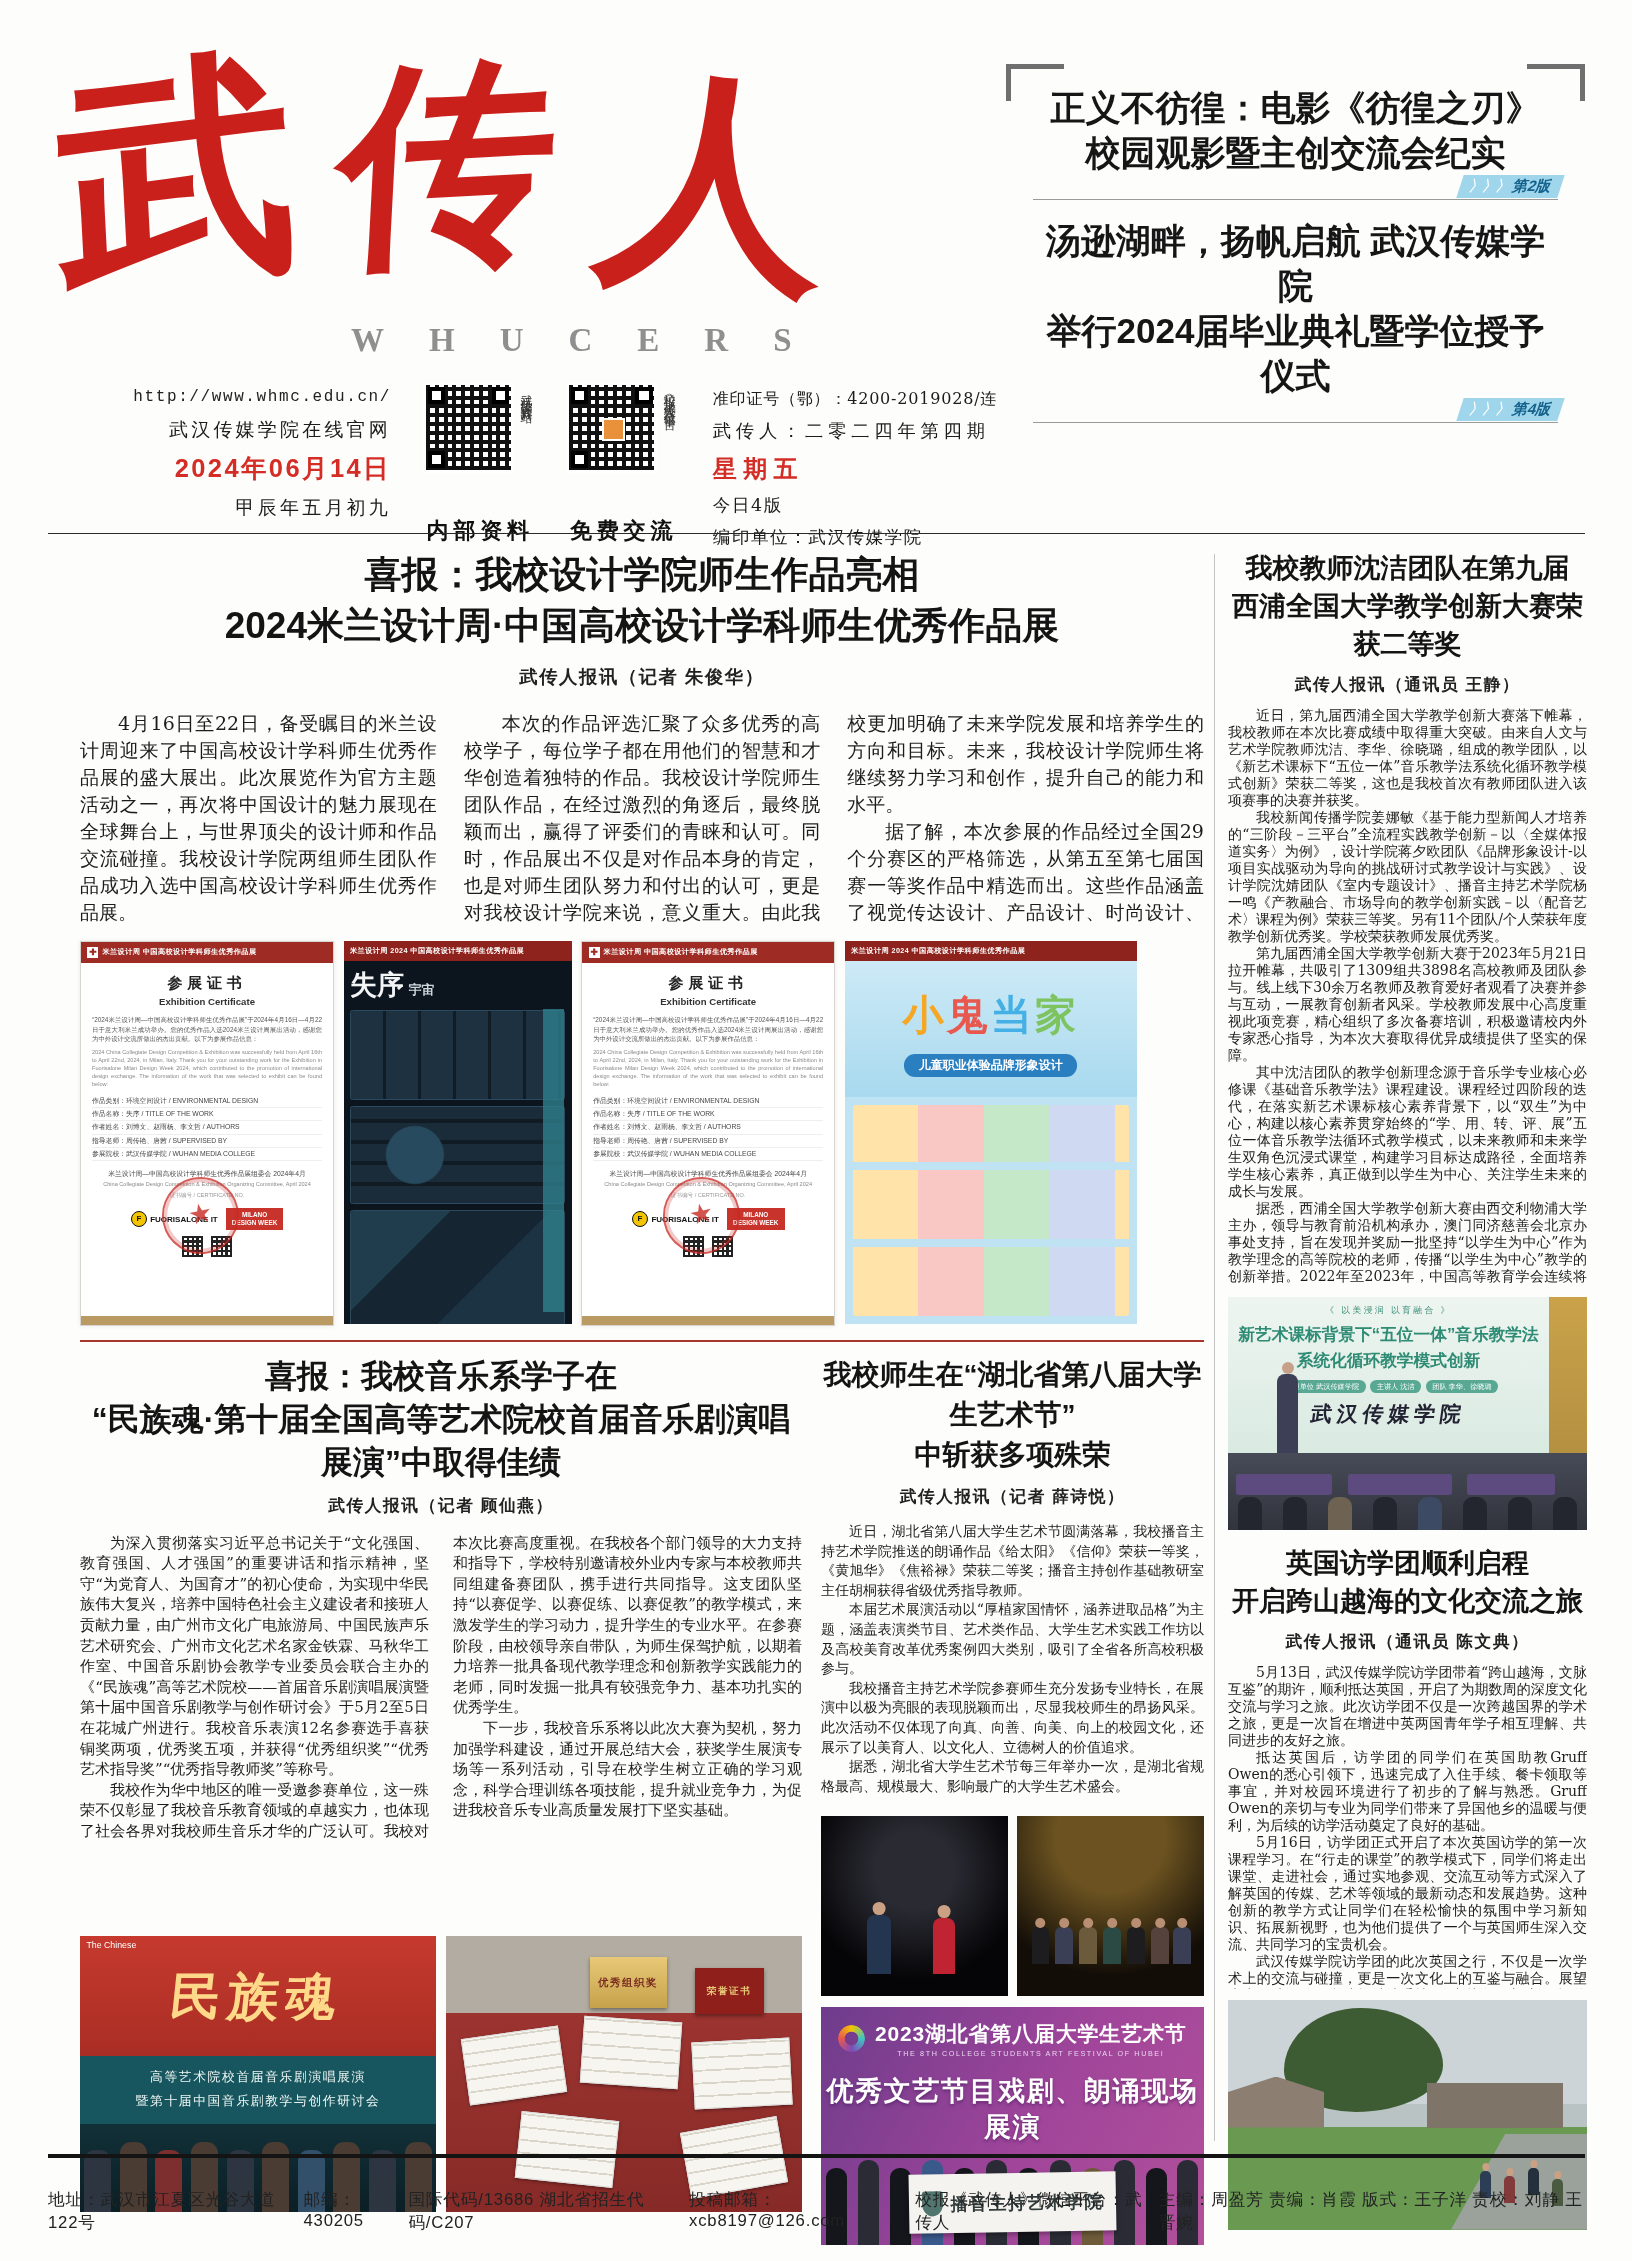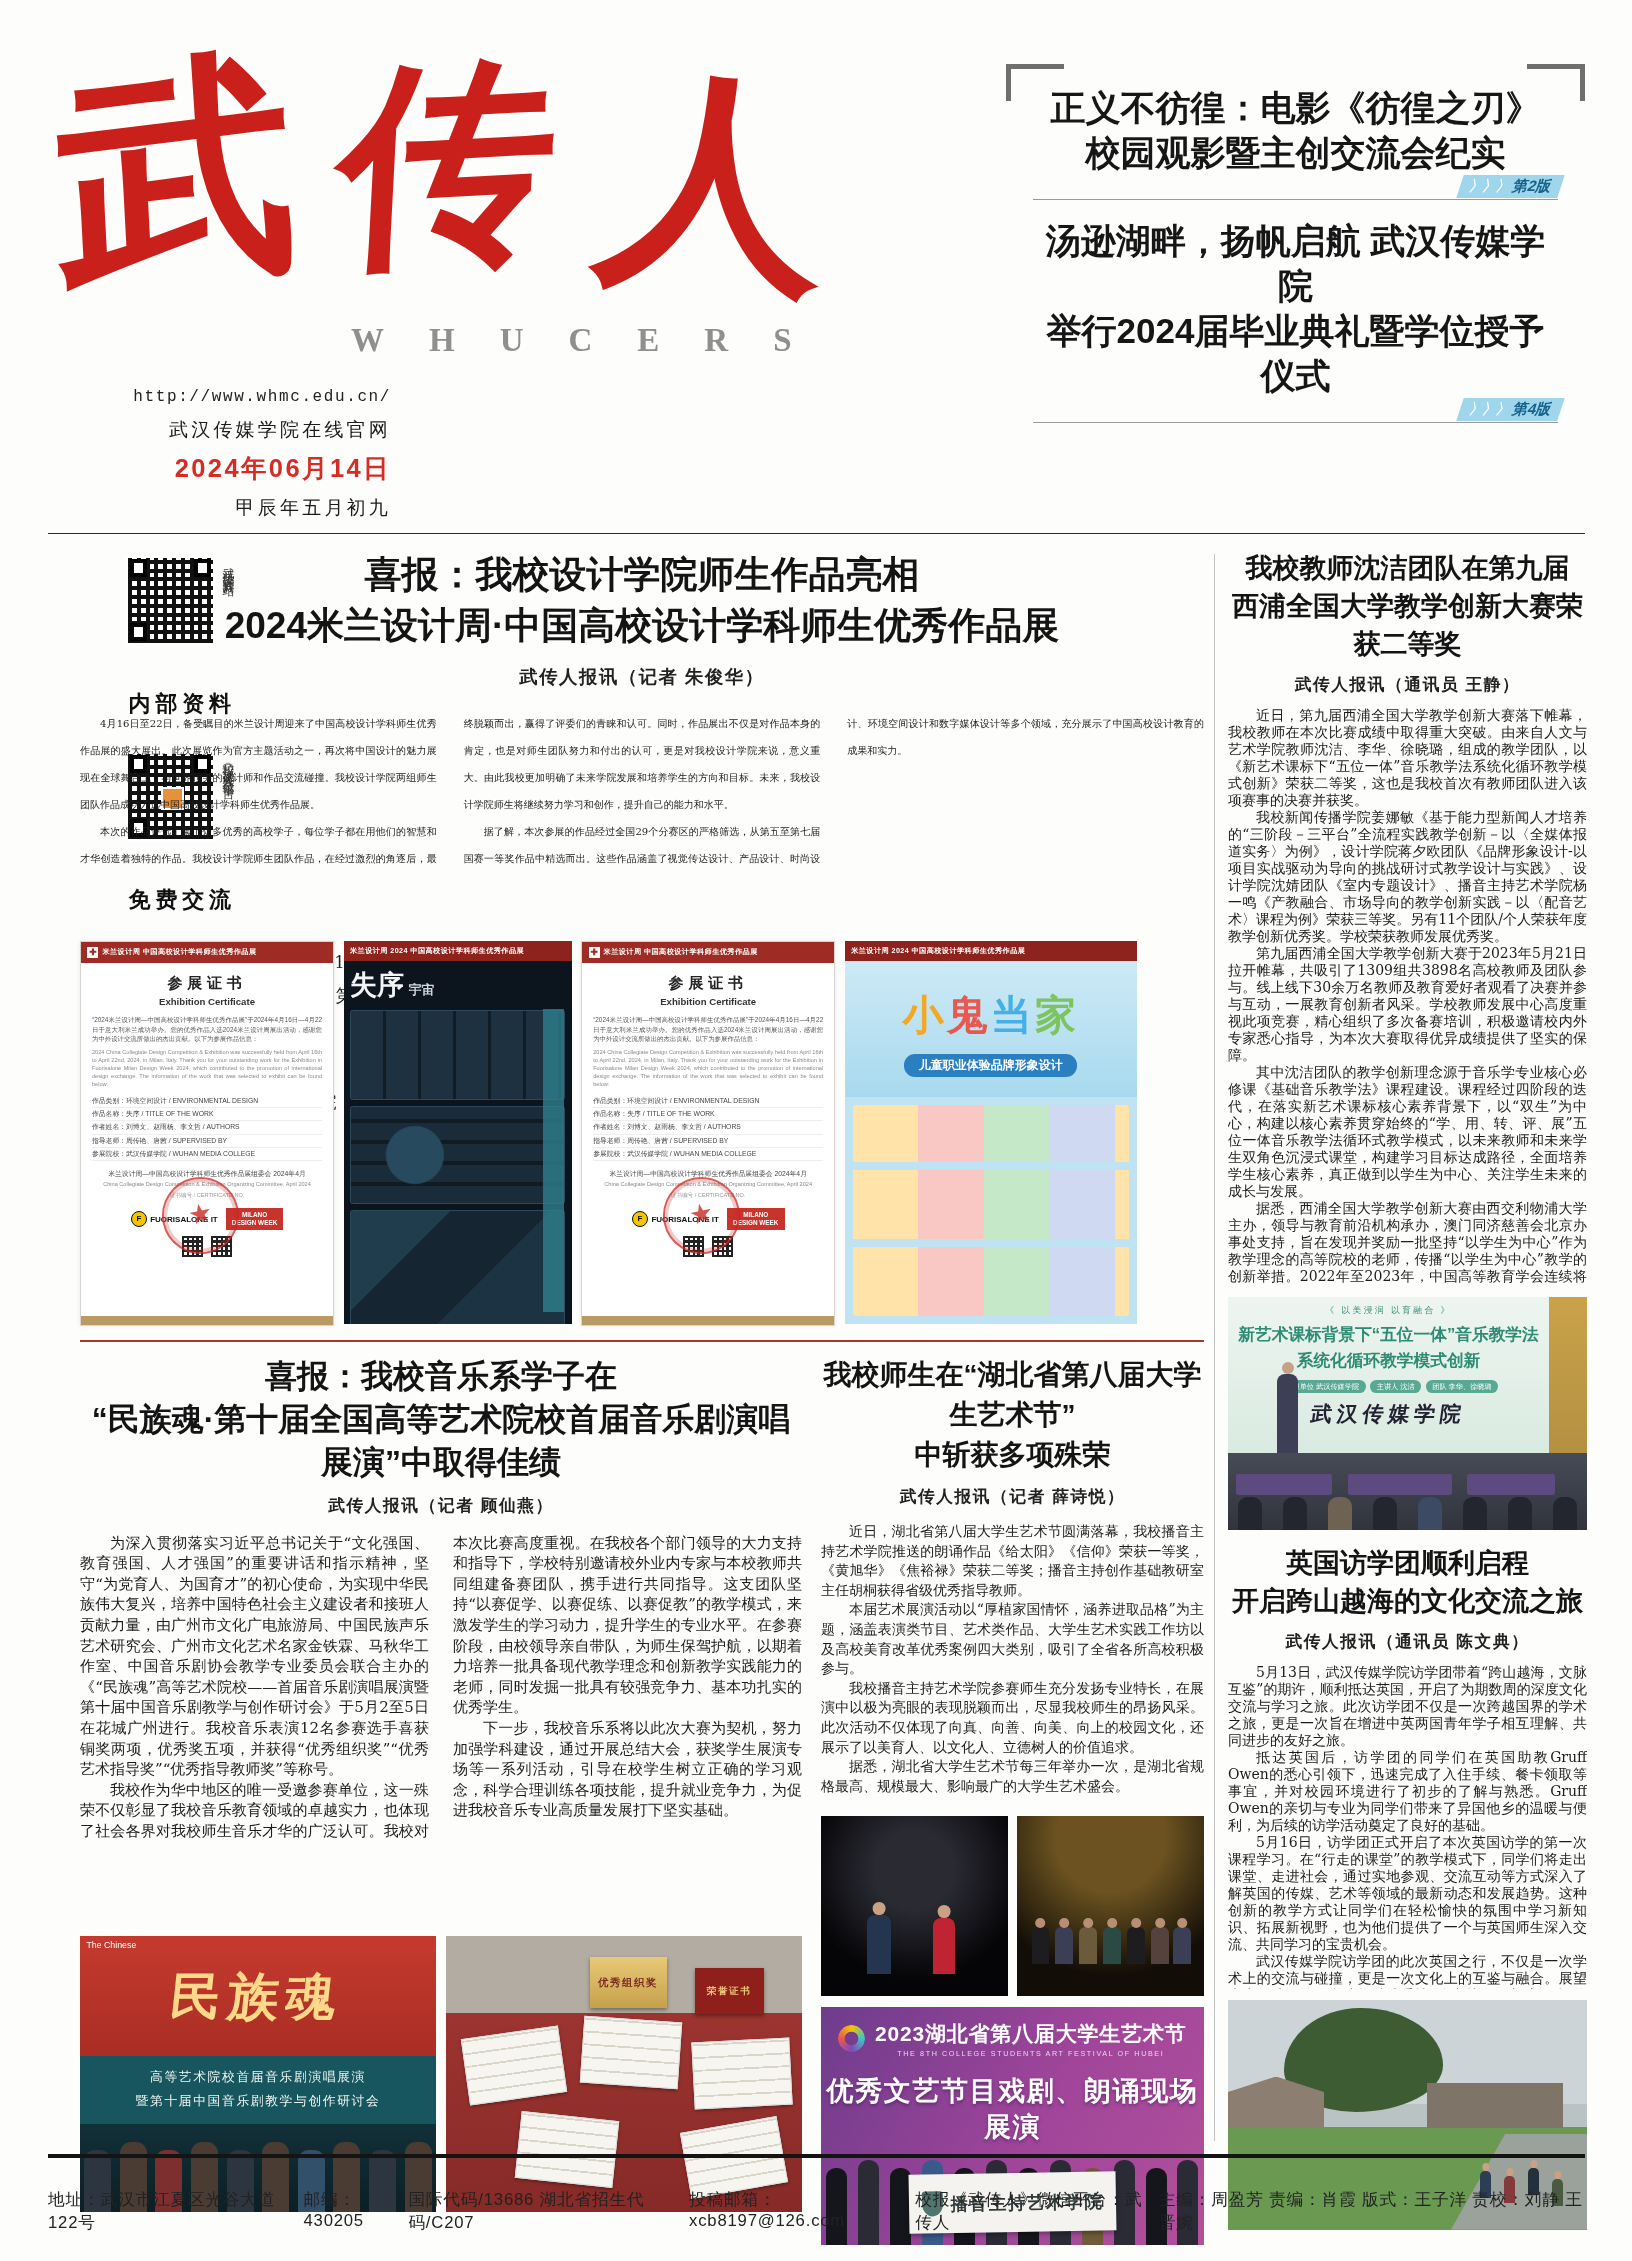--- a/index.html
+++ b/index.html
@@ -22,21 +22,21 @@
   .corner.tl{left:0;top:0;border-left:5.6px solid #6f6f6f;border-top:5.6px solid #6f6f6f;}
   .corner.tr{right:0;top:0;border-right:5.6px solid #6f6f6f;border-top:5.6px solid #6f6f6f;}
   .teaser-title{font-family:"Liberation Sans","DejaVu Sans",sans-serif;font-weight:700;
                 font-size:35px;line-height:45px;text-align:center;color:#161616;}
   .teaser-rule{position:relative;border-bottom:1.6px solid #9a9a9a;margin:24px 3.2px 17.5px 3.2px;}
   .badge{position:absolute;right:-3.2px;top:-24px;transform:skewX(-18deg);background:#9fd6ec;
          padding:1.6px 9.6px 2.4px 9.6px;font-family:"Liberation Sans",sans-serif;font-weight:700;font-size:15px;}
   .badge .chev{color:#ffffff;letter-spacing:-1.6px;margin-right:3.2px;}
   .badge .lbl{color:#15638d;}
   
-  .pub-row{position:absolute;left:80px;top:356px;display:flex;align-items:flex-start;gap:35px;flex-direction:column;}
+  .pub-row{position:absolute;left:80px;top:356px;display:flex;align-items:flex-start;gap:35px;}
   .pub-left{width:263px;text-align:right;line-height:1.55;}
   .pub-url{font-family:"Liberation Mono",monospace;font-size:16px;letter-spacing:1.6px;color:#222;}
   .pub-site{font-size:19px;letter-spacing:3.2px;margin-top:4.8px;}
   .pub-date{font-family:"Liberation Sans",sans-serif;font-weight:700;font-size:25.5px;color:#d42d26;
             letter-spacing:2.4px;margin-top:4.8px;}
   .pub-lunar{font-size:19px;letter-spacing:3.2px;margin-top:4.8px;}
   .qr-group{display:flex;flex-direction:column;align-items:center;}
   .qr-wrap{display:flex;align-items:flex-start;gap:6.4px;}
   .qr{position:relative;width:85px;height:85px;background:
       repeating-linear-gradient(0deg,#111 0 4px,transparent 4px 8.8px),
@@ -64,21 +64,21 @@
   .art-title{font-family:"Liberation Sans","DejaVu Sans",sans-serif;font-weight:700;text-align:center;color:#141414;}
   .t-design{font-size:37px;line-height:51px;}
   .t-music{font-size:32px;line-height:43px;}
   .t-hubei{font-size:28px;line-height:40px;}
   .t-right{font-size:27px;line-height:38px;}
   .byline{font-family:"Liberation Sans",sans-serif;font-weight:700;text-align:center;font-size:18.3px;
           color:#222;margin-top:12.8px;letter-spacing:1.6px;}
   .byline.small{font-size:16.7px;margin-top:9.6px;}
   .bodytext{text-align:justify;overflow:hidden;}
   .bodytext p{margin:0;text-indent:2em;}
-  .cols3{margin-top:21px;column-count:3;column-gap:27px;height:217px;font-size:10px;line-height:27px;}
+  .cols3{margin-top:21px;column-count:3;column-gap:27px;height:217px;font-size:19px;line-height:27px;}
   .cols2{margin-top:16px;column-count:2;column-gap:24px;height:392px;font-size:15px;line-height:20.6px;}
   .col1{margin-top:14.4px;height:281px;font-size:14px;line-height:19.6px;}
   .rbody{margin-top:11px;text-align:justify;overflow:hidden;font-size:14px;line-height:17px;}
   .rbody p{margin:0;text-indent:2em;}
   .rb-xipu{height:579px;}
   .rb-uk{height:325px;}
   .red-rule{border-top:2.4px solid #a8362e;margin-top:16px;}
   
   .gallery{display:flex;gap:9.6px;margin-top:14.4px;height:383px;}
   figure{margin:0;}

